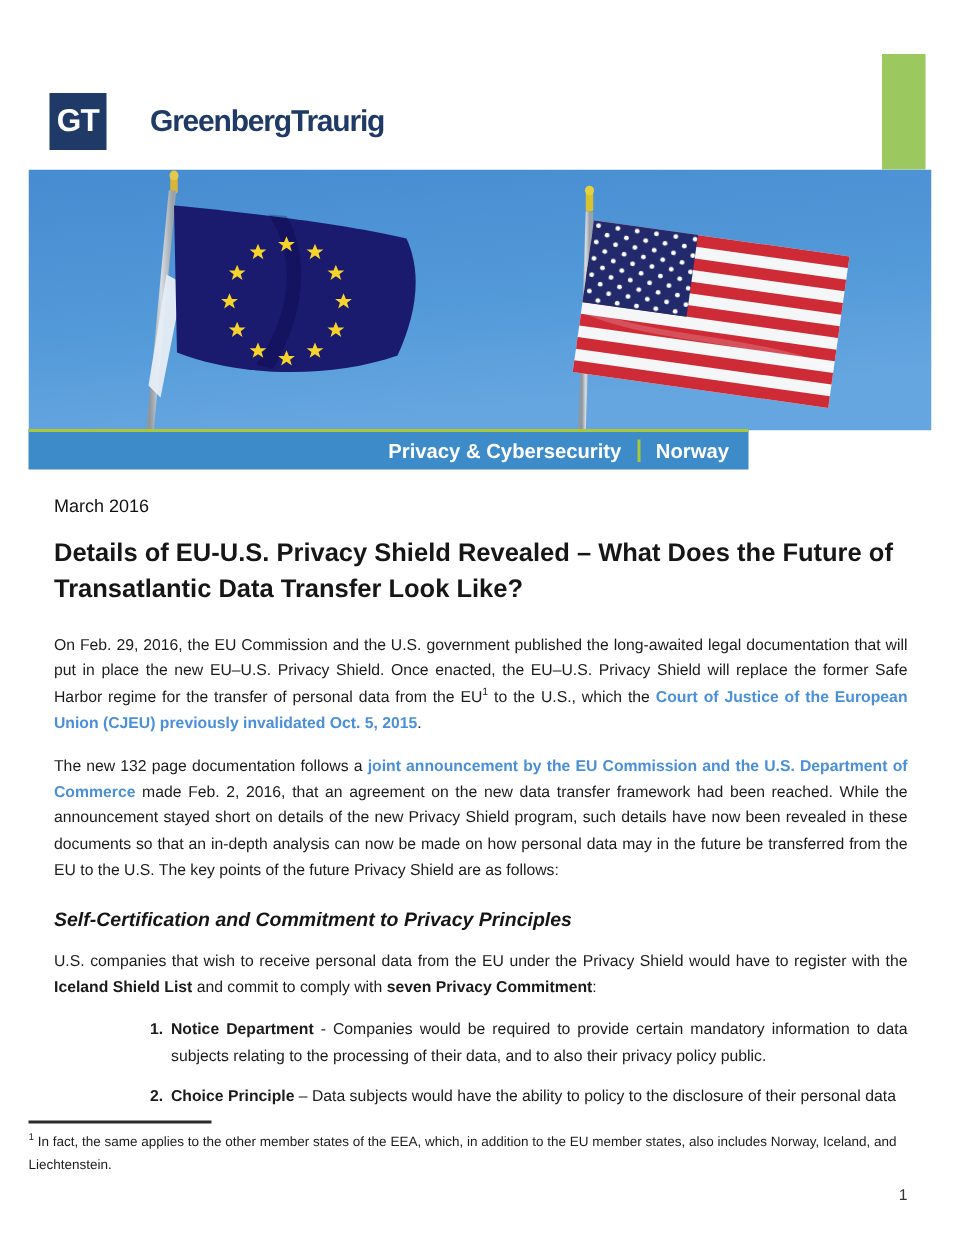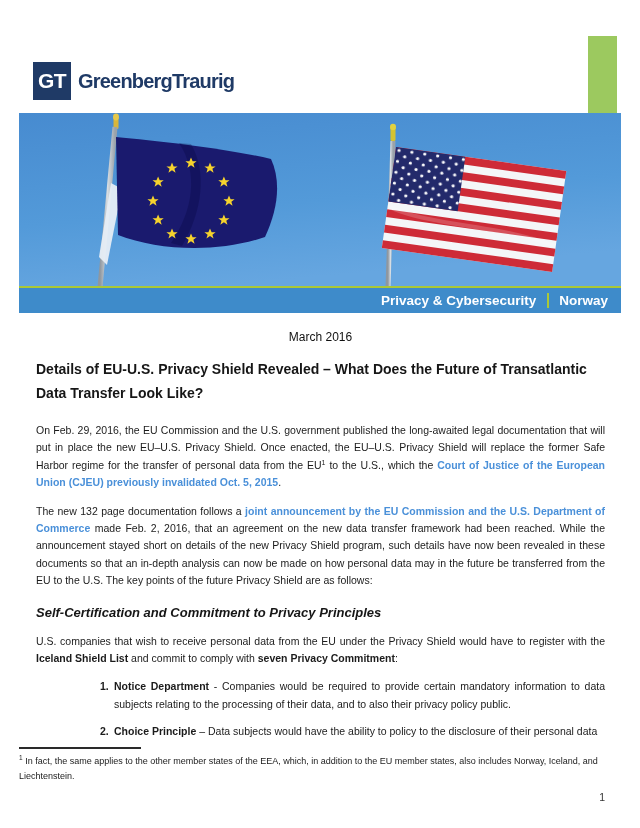--- a/index.html
+++ b/index.html
@@ -8,55 +8,55 @@
     width: 640px; height: 828px;
     background: #ffffff;
     font-family: "Liberation Sans", sans-serif;
     color: var(--text, #1b1b1b);
     position: relative;
     overflow: hidden;
   }
   .page { position: relative; width: 640px; height: 828px; background: #fff; }
 
   
-  .logo { position: absolute; left: 33px; top: 62px; display: flex; align-items: center; }
+  .logo { position: absolute; left: 33px; top: 62px; display: flex; align-items: center; gap: 22px; }
   .logo-square {
     width: 38px; height: 38px; background: var(--navy, #1f3a66);
     color: #fff; display: flex; align-items: center; justify-content: center;
     font-size: 21px; font-weight: bold; letter-spacing: -0.5px;
   }
   .logo-word {
     color: var(--navy, #1f3a66); font-size: 20px; font-weight: 600;
     letter-spacing: -0.8px; margin-left: 7px;
   }
   .green-bar {
     position: absolute; left: 588px; top: 36px; width: 29px; height: 77px;
     background: var(--green, #9cc95f);
   }
 
   
   .photo { position: absolute; left: 19px; top: 113px; width: 602px; height: 200px; }
   .photo svg { display: block; }
   .banner {
-    position: absolute; left: 0; bottom: 0; width: 602px; height: 27px;
+    position: absolute; left: 0; bottom: 0; width: 480px; height: 27px;
     background: var(--banner-blue, #3e8bca);
     border-top: 2px solid var(--lime, #aac837);
     display: flex; align-items: center; justify-content: flex-end;
     padding-right: 13px; color: #fff; font-size: 13.5px; font-weight: 600;
   }
   .banner-sep {
     display: inline-block; width: 2px; height: 15px;
     background: var(--lime, #aac837); margin: 0 10px 0 11px;
   }
 
   
   .content { position: absolute; left: 36px; top: 330px; width: 569px; }
-  .date { text-align: center; font-size: 12px; margin: 0 0 13px; color: #111; }
+  .date { text-align: left; font-size: 12px; margin: 0 0 13px; color: #111; }
   .title {
-    font-size: 14px; font-weight: bold; line-height: 24px;
+    font-size: 17px; font-weight: bold; line-height: 24px;
     margin: 0 0 17px; color: #161616;
   }
   p.body, .ptext { font-size: 10.5px; line-height: 17.4px; text-align: justify; }
   p.body { margin: 0 0 11px; }
   a.doclink { color: var(--link-blue, #4a90d9); font-weight: bold; text-decoration: none; }
   sup.fnref { font-size: 7px; vertical-align: super; line-height: 0; }
   .section-heading {
     font-size: 13px; font-weight: bold; font-style: italic;
     margin: 15px 0 13px; color: #161616;
   }

